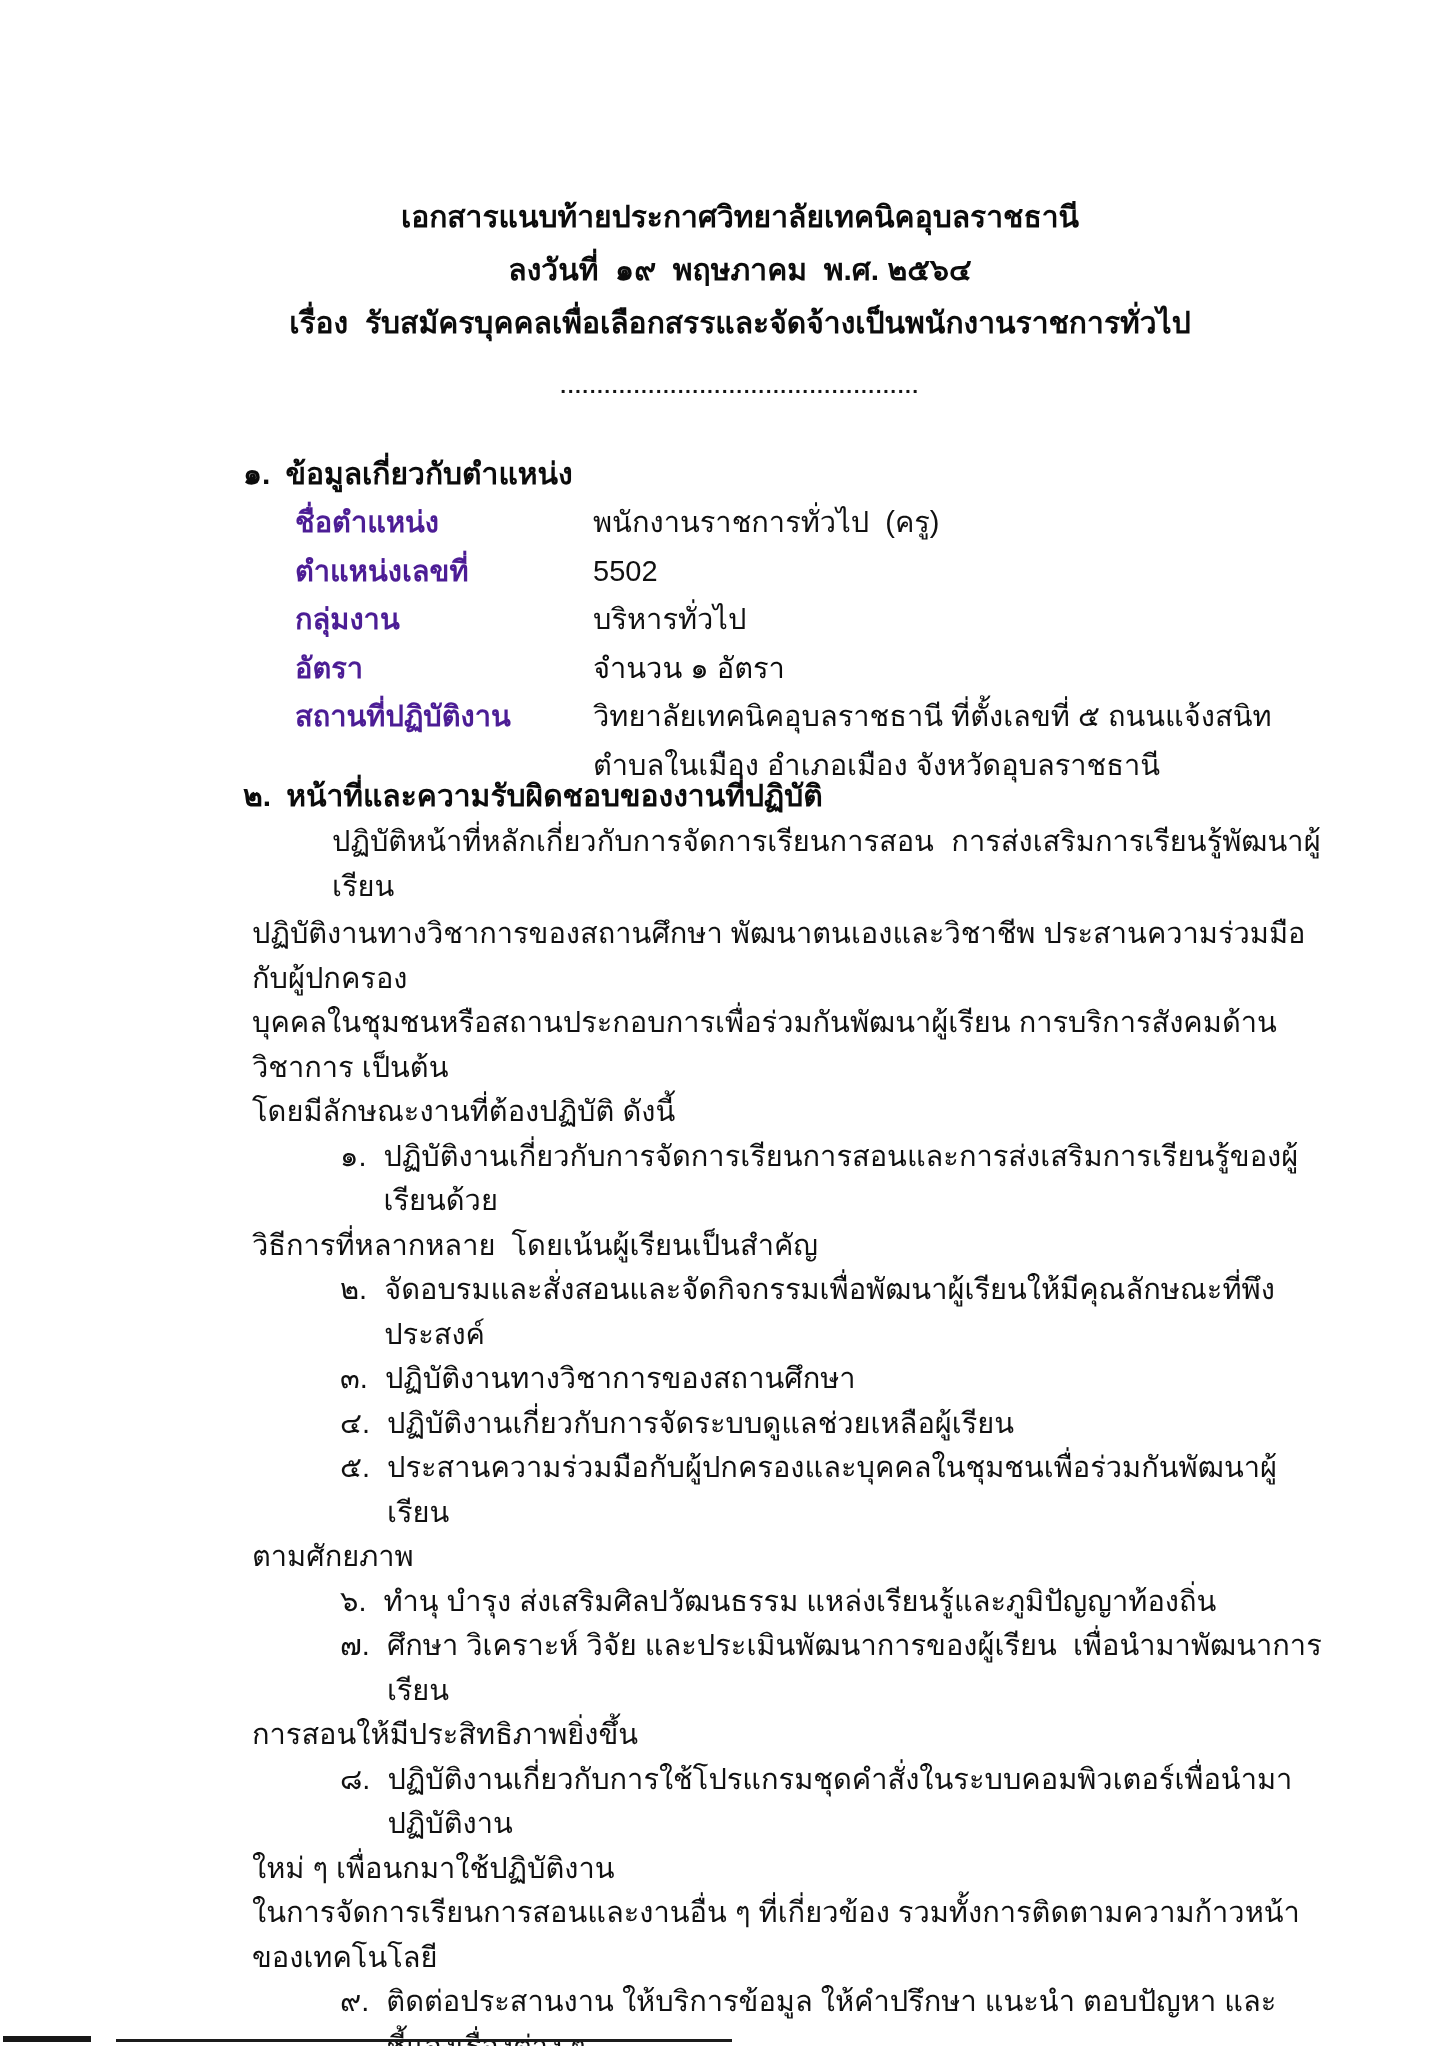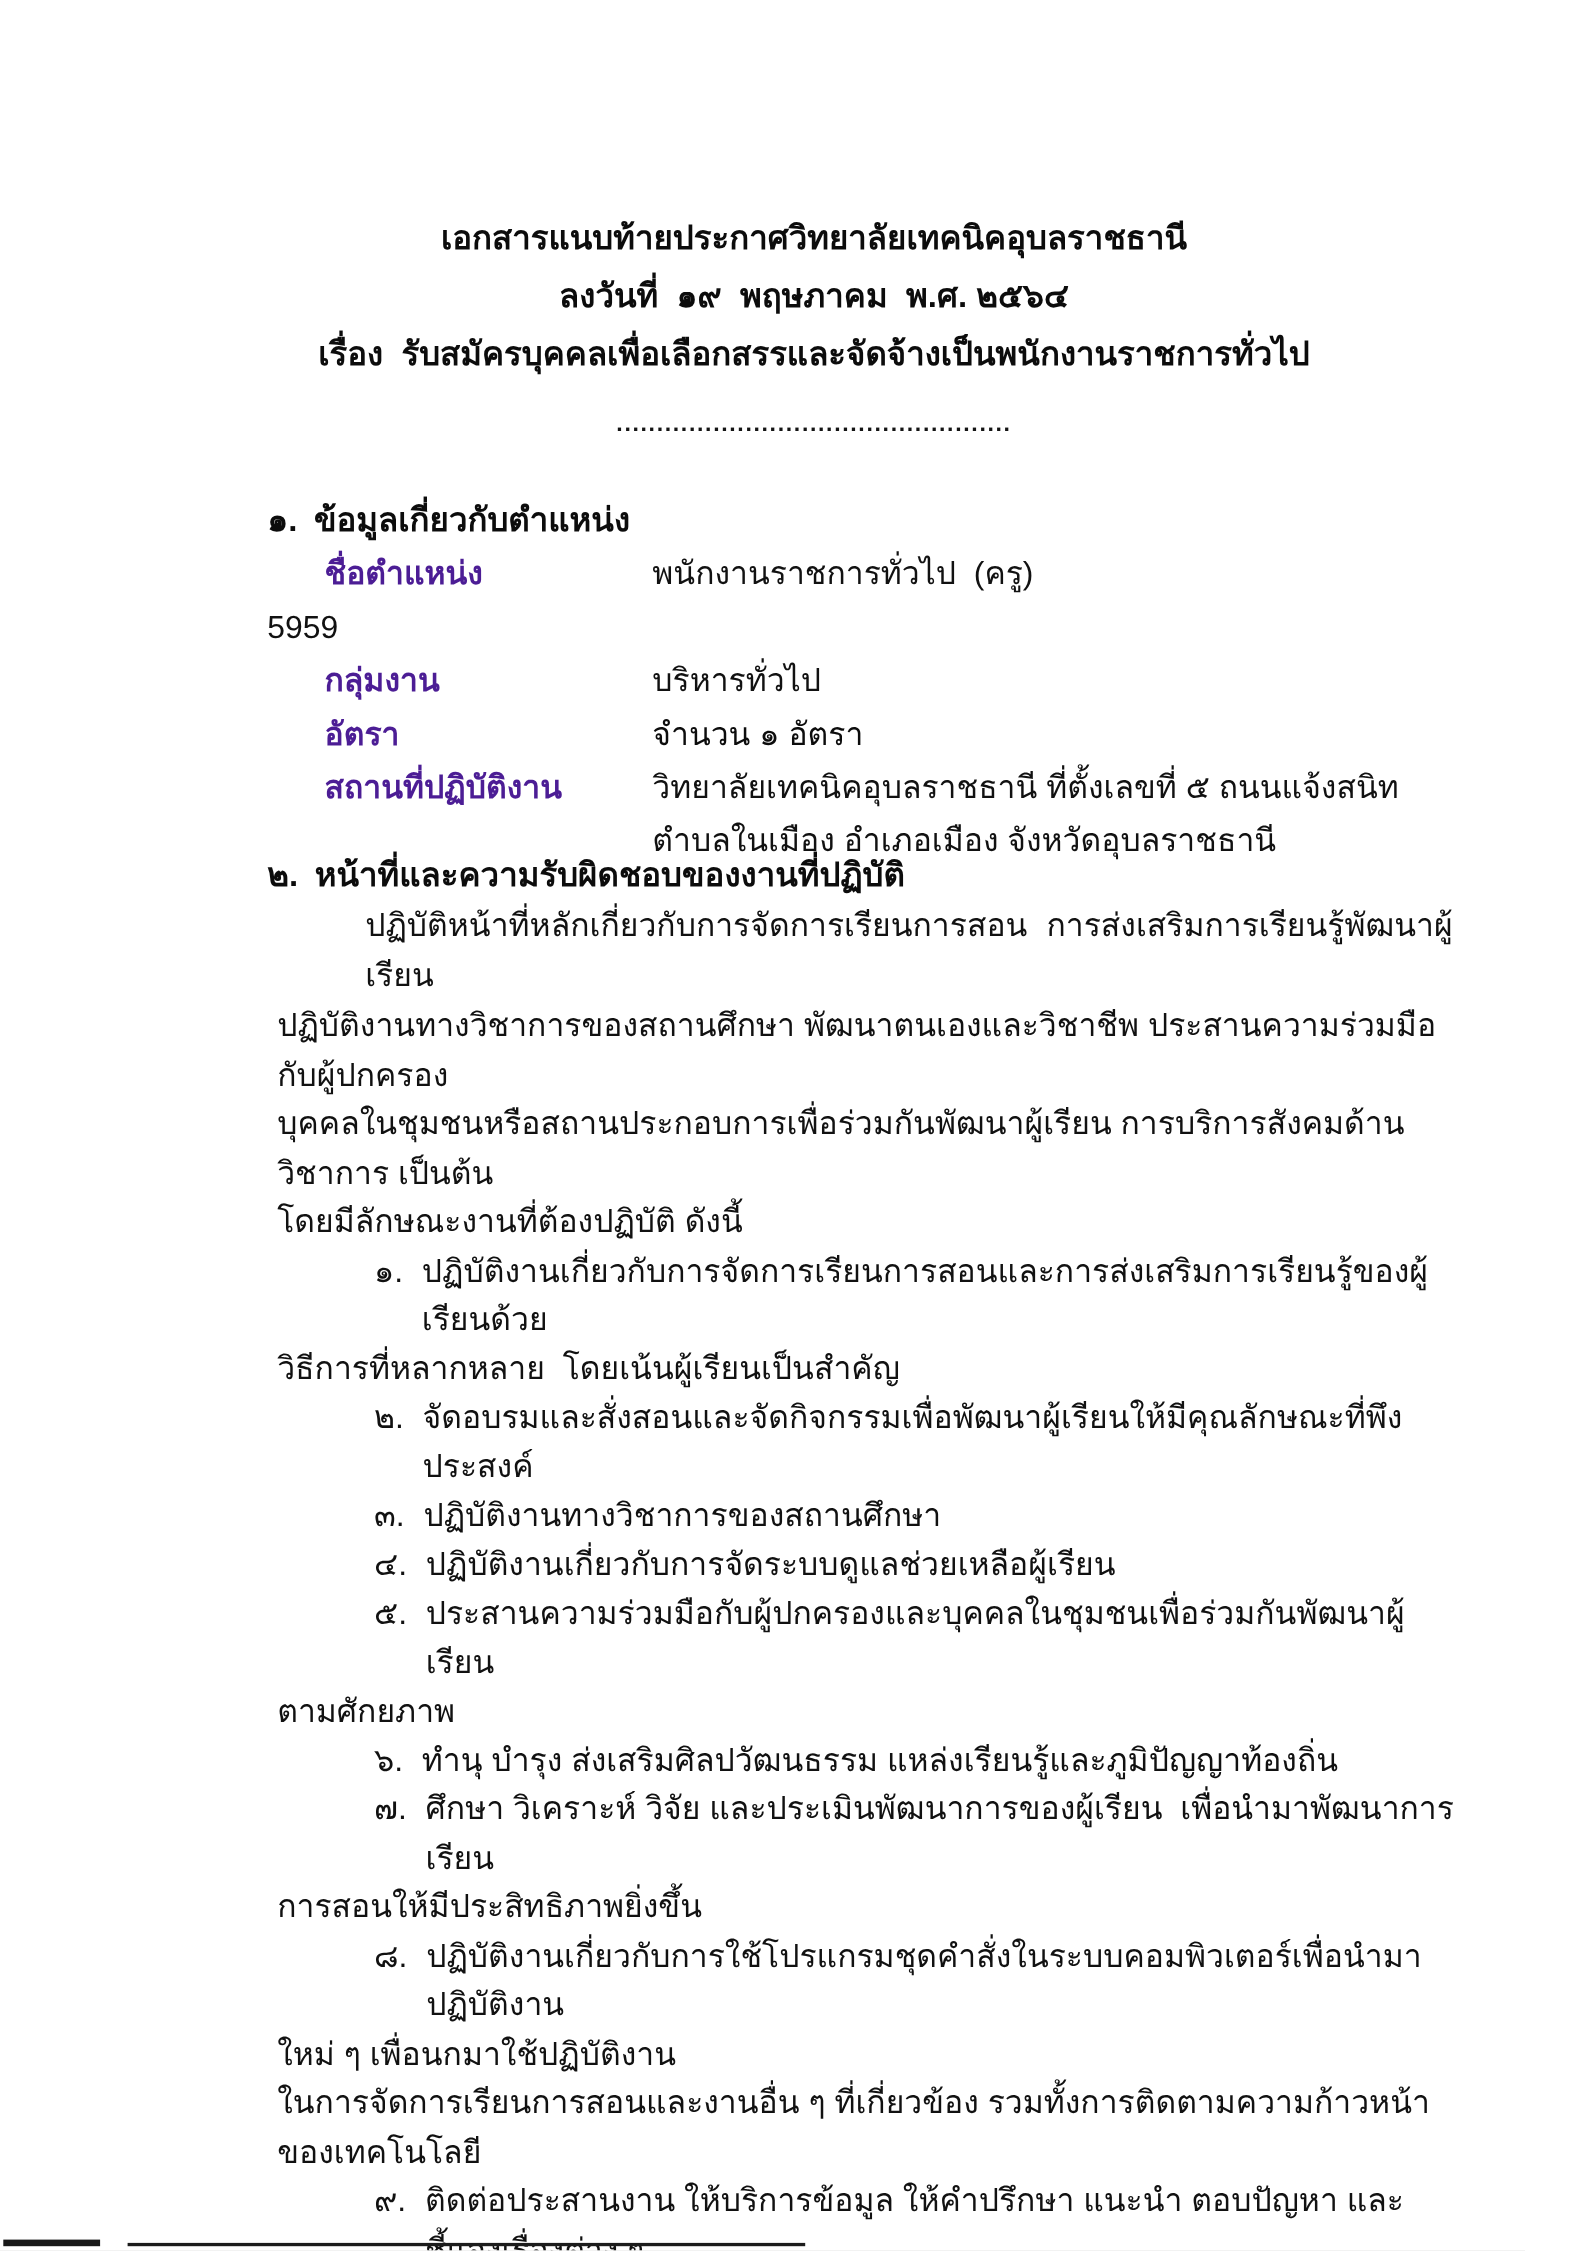--- a/index.html
+++ b/index.html
@@ -105,21 +105,22 @@
     <div class="s-heading">
       <span class="s-num txt">๑.</span>
       <span class="txt">ข้อมูลเกี่ยวกับตำแหน่ง</span>
     </div>
 
     <div class="field-row">
       <div class="field-label txt">ชื่อตำแหน่ง</div>
       <div class="field-value txt">พนักงานราชการทั่วไป  (ครู)</div>
     </div>
     <div class="field-row">
-      <div class="field-value txt">5959</div>
+      <div class="field-label txt">ตำแหน่งเลขที่</div>
+      <div class="field-value txt">5502</div>
     </div>
     <div class="field-row">
       <div class="field-label txt">กลุ่มงาน</div>
       <div class="field-value txt">บริหารทั่วไป</div>
     </div>
     <div class="field-row">
       <div class="field-label txt">อัตรา</div>
       <div class="field-value bold txt">จำนวน ๑ อัตรา</div>
     </div>
     <div class="field-row">

